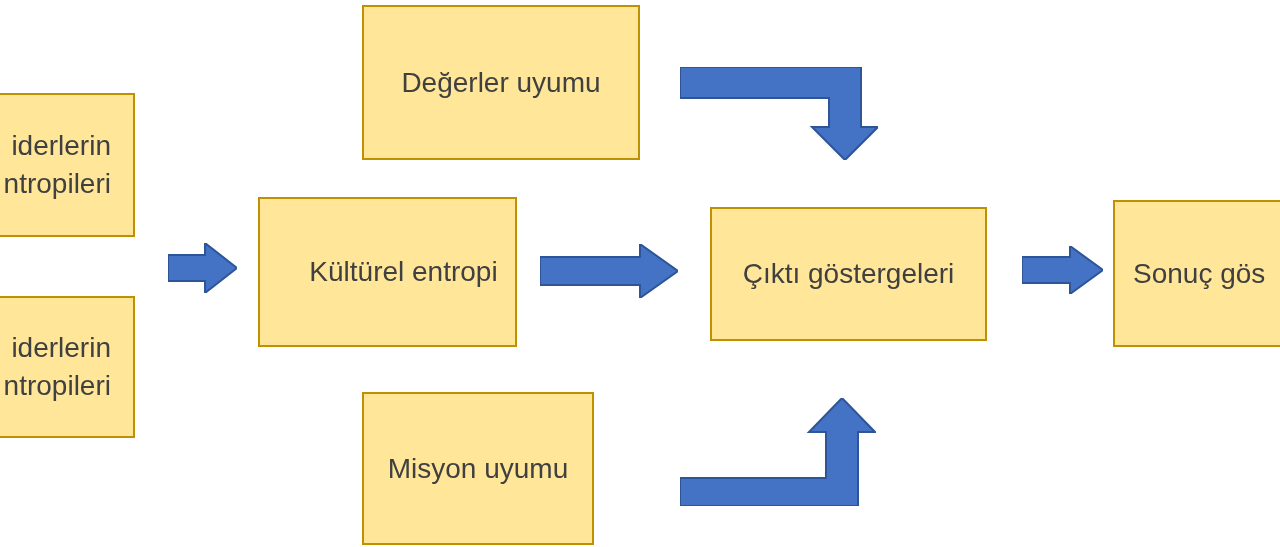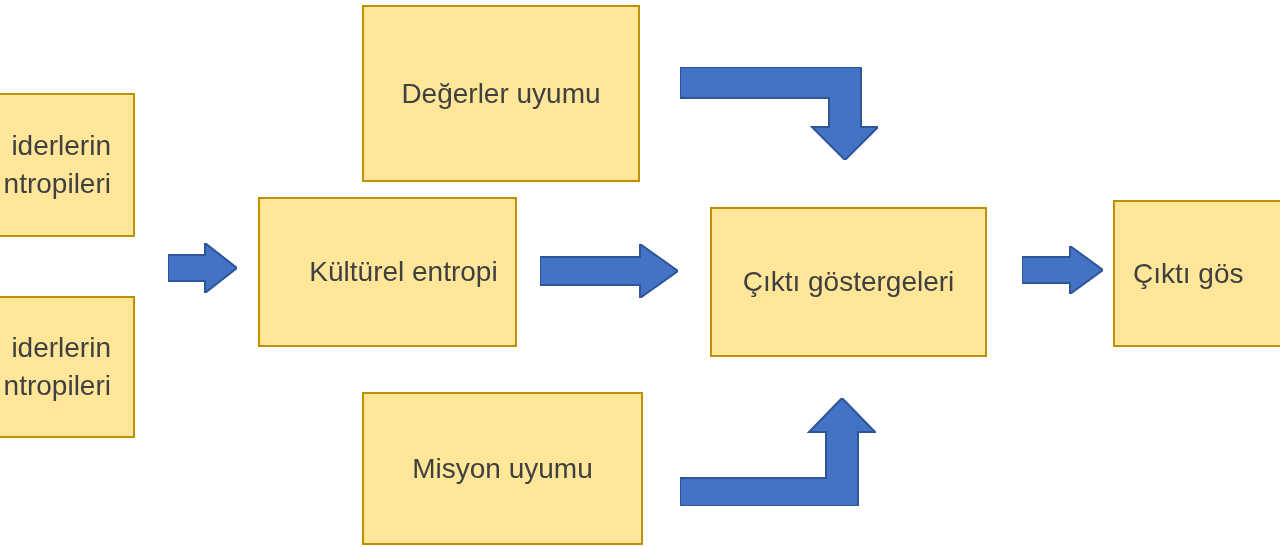--- a/index.html
+++ b/index.html
@@ -36,24 +36,24 @@
     text-align:left;
   }
   .arrow{
     position:absolute;
   }
   .arrow svg{display:block;}
 
   
   #box-leader-top    {left:-10px; top:93px;  width:145px; height:144px;}
   #box-leader-bottom {left:-10px; top:296px; width:145px; height:142px;}
-  #box-degerler      {left:362px; top:5px;   width:278px; height:177px;}
+  #box-degerler      {left:362px; top:5px;   width:278px; height:155px;}
   #box-kulturel      {left:258px; top:197px; width:259px; height:150px;padding-left:32px;}
-  #box-cikti         {left:710px; top:207px; width:277px; height:150px;}
-  #box-misyon        {left:362px; top:392px; width:281px; height:153px;}
+  #box-cikti         {left:710px; top:207px; width:277px; height:134px;}
+  #box-misyon        {left:362px; top:392px; width:232px; height:153px;}
   #box-sonuc         {left:1113px;top:200px; width:240px; height:147px;}
 
   
   #arrow-leaders-to-kulturel {left:168px;  top:243px;}
   #arrow-kulturel-to-cikti   {left:540px;  top:244px;}
   #arrow-cikti-to-sonuc      {left:1022px; top:246px;}
   #arrow-degerler-to-cikti   {left:680px;  top:67px;}
   #arrow-misyon-to-cikti     {left:680px;  top:398px;}
 </style>
 </head>
@@ -81,21 +81,21 @@
 
   <div class="box" id="box-cikti">
     <span>Çıktı göstergeleri</span>
   </div>
 
   <div class="box" id="box-misyon">
     <span>Misyon uyumu</span>
   </div>
 
   <div class="box clip-right" id="box-sonuc">
-    <span>Çıktı gös</span>
+    <span>Sonuç gös</span>
   </div>
 
   <div class="arrow" id="arrow-leaders-to-kulturel">
     <svg width="69" height="50" viewBox="0 0 69 50">
       <polygon points="0,12 37,12 37,0 69,25 37,50 37,38 0,38" fill="#4472C4" stroke="#2E5597" stroke-width="2" stroke-linejoin="miter"></polygon>
     </svg>
   </div>
 
   <div class="arrow" id="arrow-kulturel-to-cikti">
     <svg width="138" height="54" viewBox="0 0 138 54">

